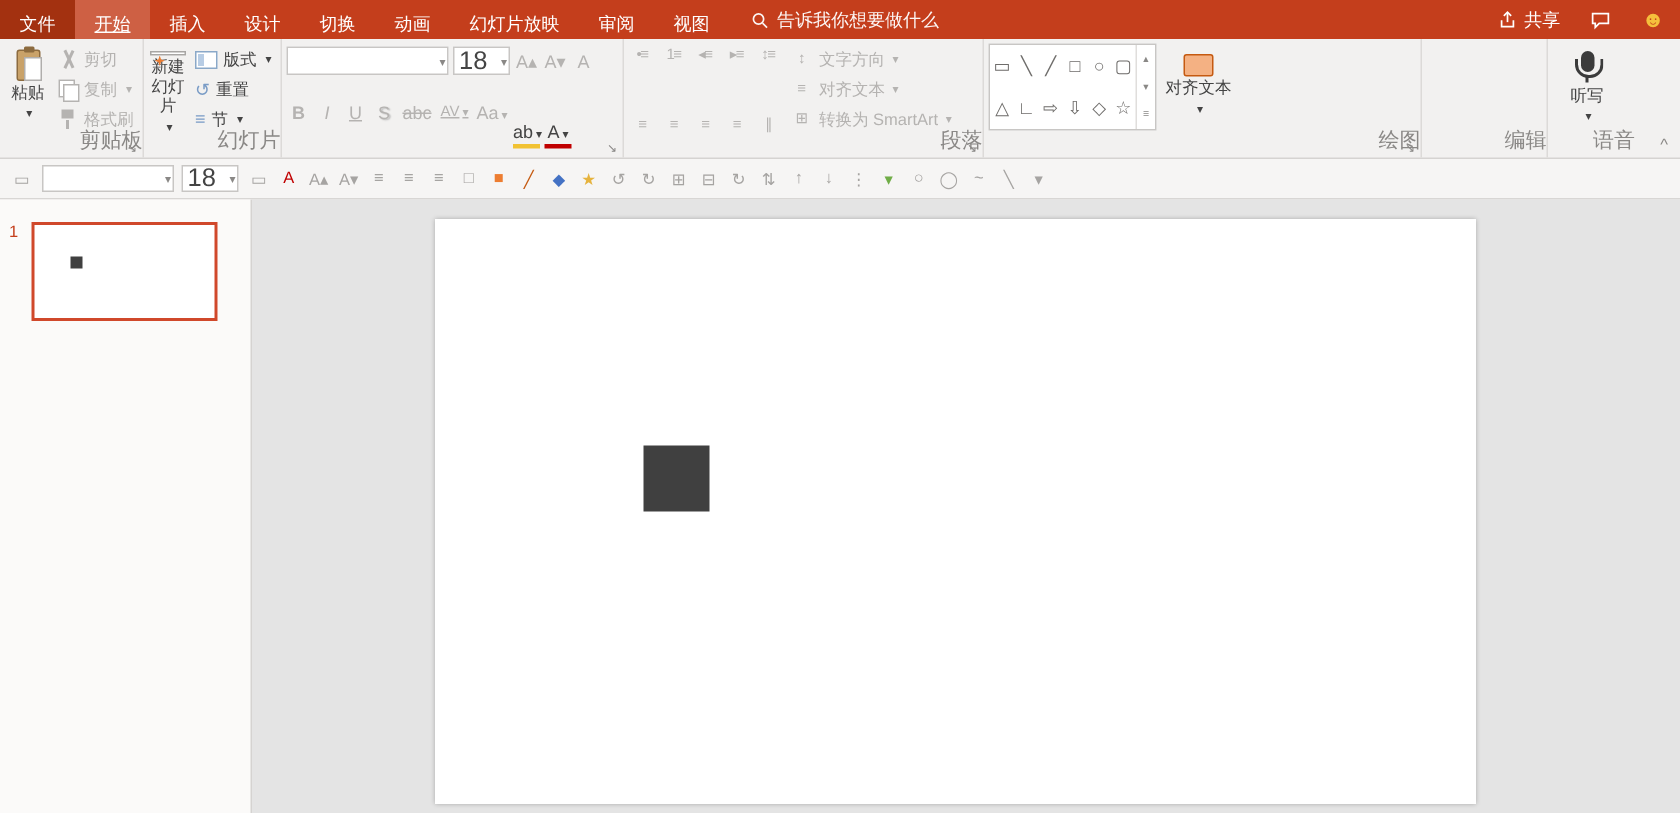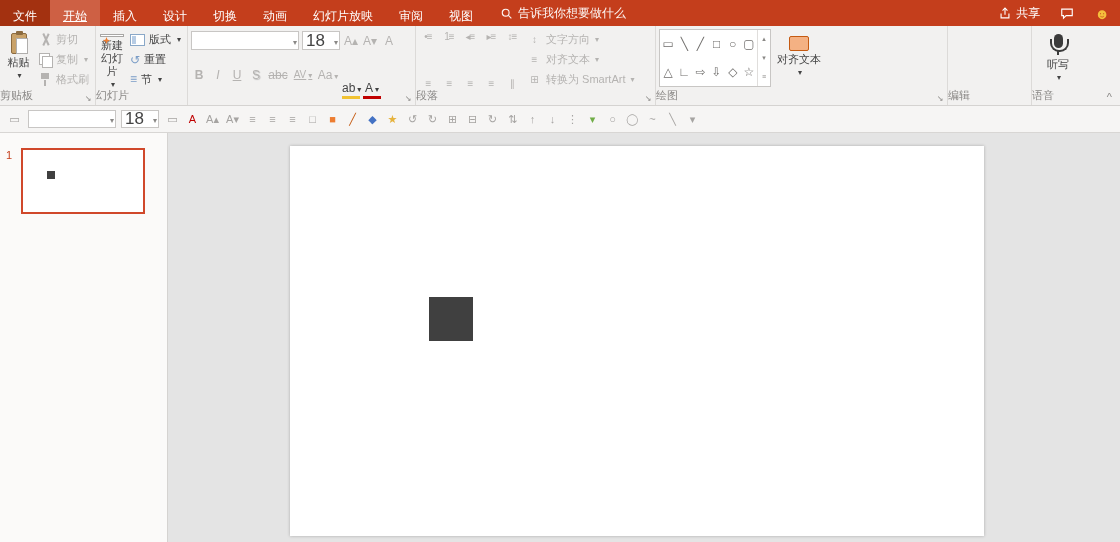--- a/index.html
+++ b/index.html
@@ -16,21 +16,21 @@
   .tellme { display:flex; align-items:center; gap:5px; margin-left:14px; font-size:12px; opacity:.95; white-space:nowrap; }
   .tellme svg { width:13px; height:13px; }
   .tb-spacer { flex:1; }
   .tb-btn { display:flex; align-items:center; gap:4px; padding:0 10px; font-size:12px; white-space:nowrap; }
   .tb-btn svg { width:14px; height:14px; }
   .smiley { color:#F5BF3C; font-size:15px; line-height:1; }
 
   
   .ribbon { height:80px; background:#F2F1F0; border-bottom:1px solid #D5D3D1; display:flex; position:relative; flex:none; }
   .rgroup { position:relative; border-right:1px solid #DCDAD8; padding:3px 3px 15px 3px; display:flex; gap:2px; flex:none; }
-  .glabel { position:absolute; left:0; right:0; bottom:2px; text-align:left; font-size:11px; color:#8A8886; }
+  .glabel { position:absolute; left:0; right:0; bottom:2px; text-align:right; font-size:14px; color:#8A8886; }
   .launcher { position:absolute; right:2px; bottom:1px; width:10px; height:10px; color:#8A8886; font-size:8px; line-height:10px; text-align:center; cursor:default; }
   .launcher::after { content:"↘"; }
   .dd::after { content:"▾"; font-size:8px; margin-left:2px; color:inherit; }
   .dim { color:#B5B3B1; }
   .bigbtn { display:flex; flex-direction:column; align-items:center; justify-content:flex-start; width:46px; padding-top:2px; gap:2px; text-align:center; line-height:1.2; }
   .smallcol { display:flex; flex-direction:column; justify-content:space-between; padding:1px 0; }
   .smallbtn { display:flex; align-items:center; gap:4px; height:20px; padding:0 3px; white-space:nowrap; }
   .combo { height:19px; border:1px solid #C8C6C4; background:#fff; display:flex; align-items:center; padding:0 1px 0 3px; }
   .combo input { border:0; outline:0; width:100%; font-size:17px; font-family:inherit; color:#444; background:transparent; }
   .combo .dd::after { color:#8A8886; }

